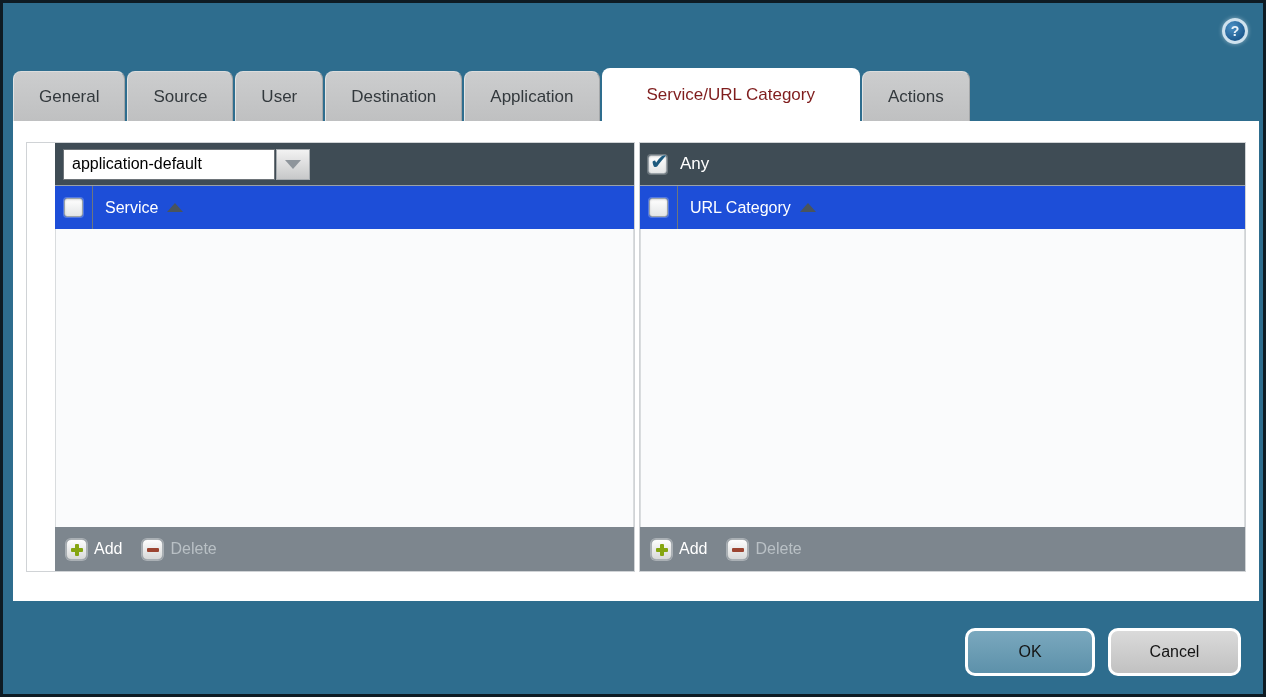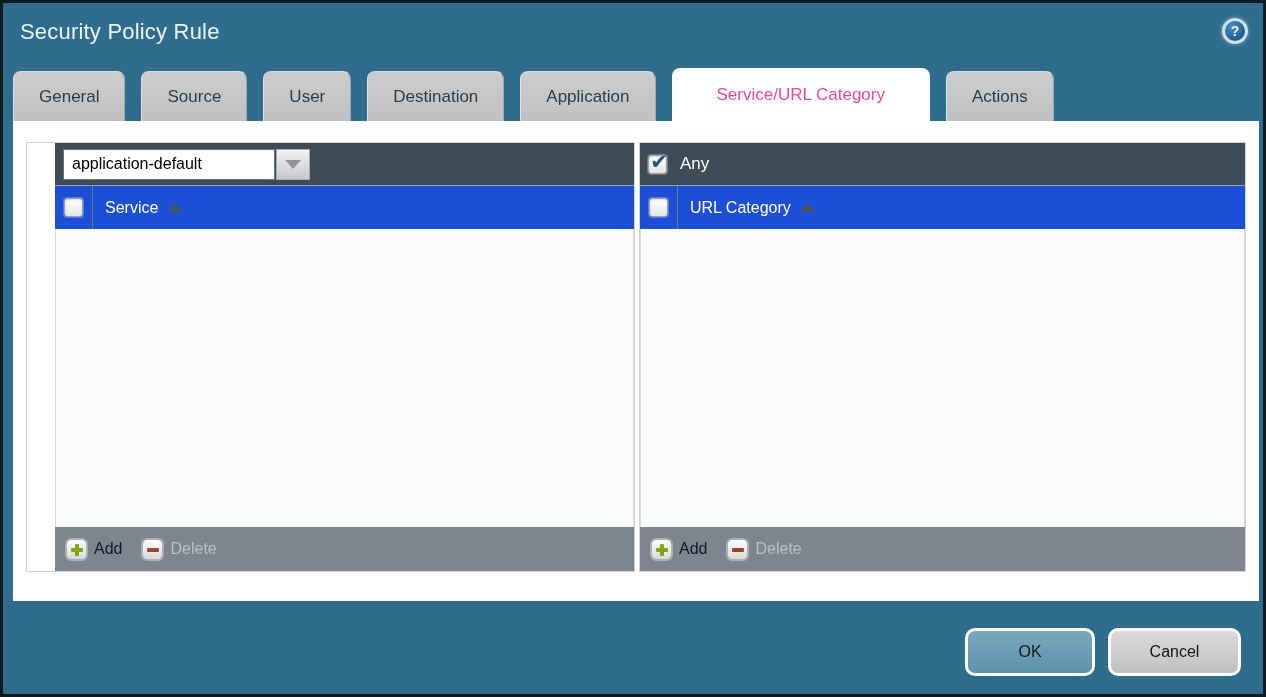--- a/index.html
+++ b/index.html
@@ -25,35 +25,35 @@
     background:radial-gradient(circle at 35% 30%, #4a90c4, #1f5c91 70%);
     border:3px solid #cfe2ee;
     box-shadow:0 0 4px rgba(255,255,255,.45);
     display:flex; align-items:center; justify-content:center;
     color:#eaf3fa; font-size:14px; font-weight:bold; cursor:pointer;
   }
 
   
   .tabs {
     position:absolute; left:10px; top:65px; height:53px;
-    display:flex; align-items:flex-end; gap:16px;
+    display:flex; align-items:flex-end; gap:2px;
   }
   .tab {
     height:50px; display:flex; align-items:center;
     padding:0 25px; font-size:17px; color:#33393d;
     background:linear-gradient(#cccdce,#bfc0c1);
     border-radius:8px 8px 0 0;
     border-top:1px solid #dcdddd;
     border-left:1px solid #e3e4e4;
     border-right:1px solid #a4a6a8;
     cursor:pointer; white-space:nowrap;
   }
   .tab.active {
     background:#ffffff; height:53px; padding:0 45px;
-    border:none; color:#ec4899; z-index:2;
+    border:none; color:#7f1d1d; z-index:2;
   }
 
   
   .content {
     position:absolute; left:10px; top:118px;
     width:1246px; height:480px; background:#ffffff;
   }
   .panel {
     position:absolute; top:22px; height:428px;
     display:flex; flex-direction:column;
@@ -118,21 +118,21 @@
   .body {
     flex:1; background:#fafbfc;
     border-left:1px solid #d9dcde; border-right:1px solid #d9dcde;
   }
 
   
   .panel-footer {
     flex:none; height:44px; background:#7d868e;
     display:flex; align-items:center; gap:20px; padding:0 11px;
   }
-  .footer-btn { display:flex; align-items:center; gap:7px; color:#0f172a; font-size:16px; cursor:pointer; }
+  .footer-btn { display:flex; align-items:center; gap:7px; color:#ffffff; font-size:16px; cursor:pointer; }
   .footer-btn.disabled { color:#b9c0c5; cursor:default; }
   .icon-sq {
     position:relative; width:21px; height:21px; border-radius:5px;
     background:linear-gradient(#fdfdfd,#d8d9d9);
     border:1px solid #aab0b4;
     box-shadow:0 0 0 1px rgba(255,255,255,.35);
   }
   .icon-sq .h { position:absolute; left:4px; top:8px; width:12px; height:4px; border-radius:1px; }
   .icon-sq .v { position:absolute; left:8px; top:4px; width:4px; height:12px; border-radius:1px; }
   .plus .h, .plus .v { background:#85a511; }
@@ -147,21 +147,20 @@
   }
   .btn.ok     { left:962px;  width:130px; background:linear-gradient(#7aa8be,#5d91aa); }
   .btn.cancel { left:1105px; width:133px; background:linear-gradient(#dadada,#c1c1c1); }
 </style>
 </head>
 <body>
 
 <div class="window">
 
   <div class="titlebar">
-    <div class="title">Security Policy Rule</div>
     <div class="help">
       <span>?</span>
     </div>
   </div>
 
   <div class="tabs" id="tabs">
       <div class="tab">General</div>
       <div class="tab">Source</div>
       <div class="tab">User</div>
       <div class="tab">Destination</div>

